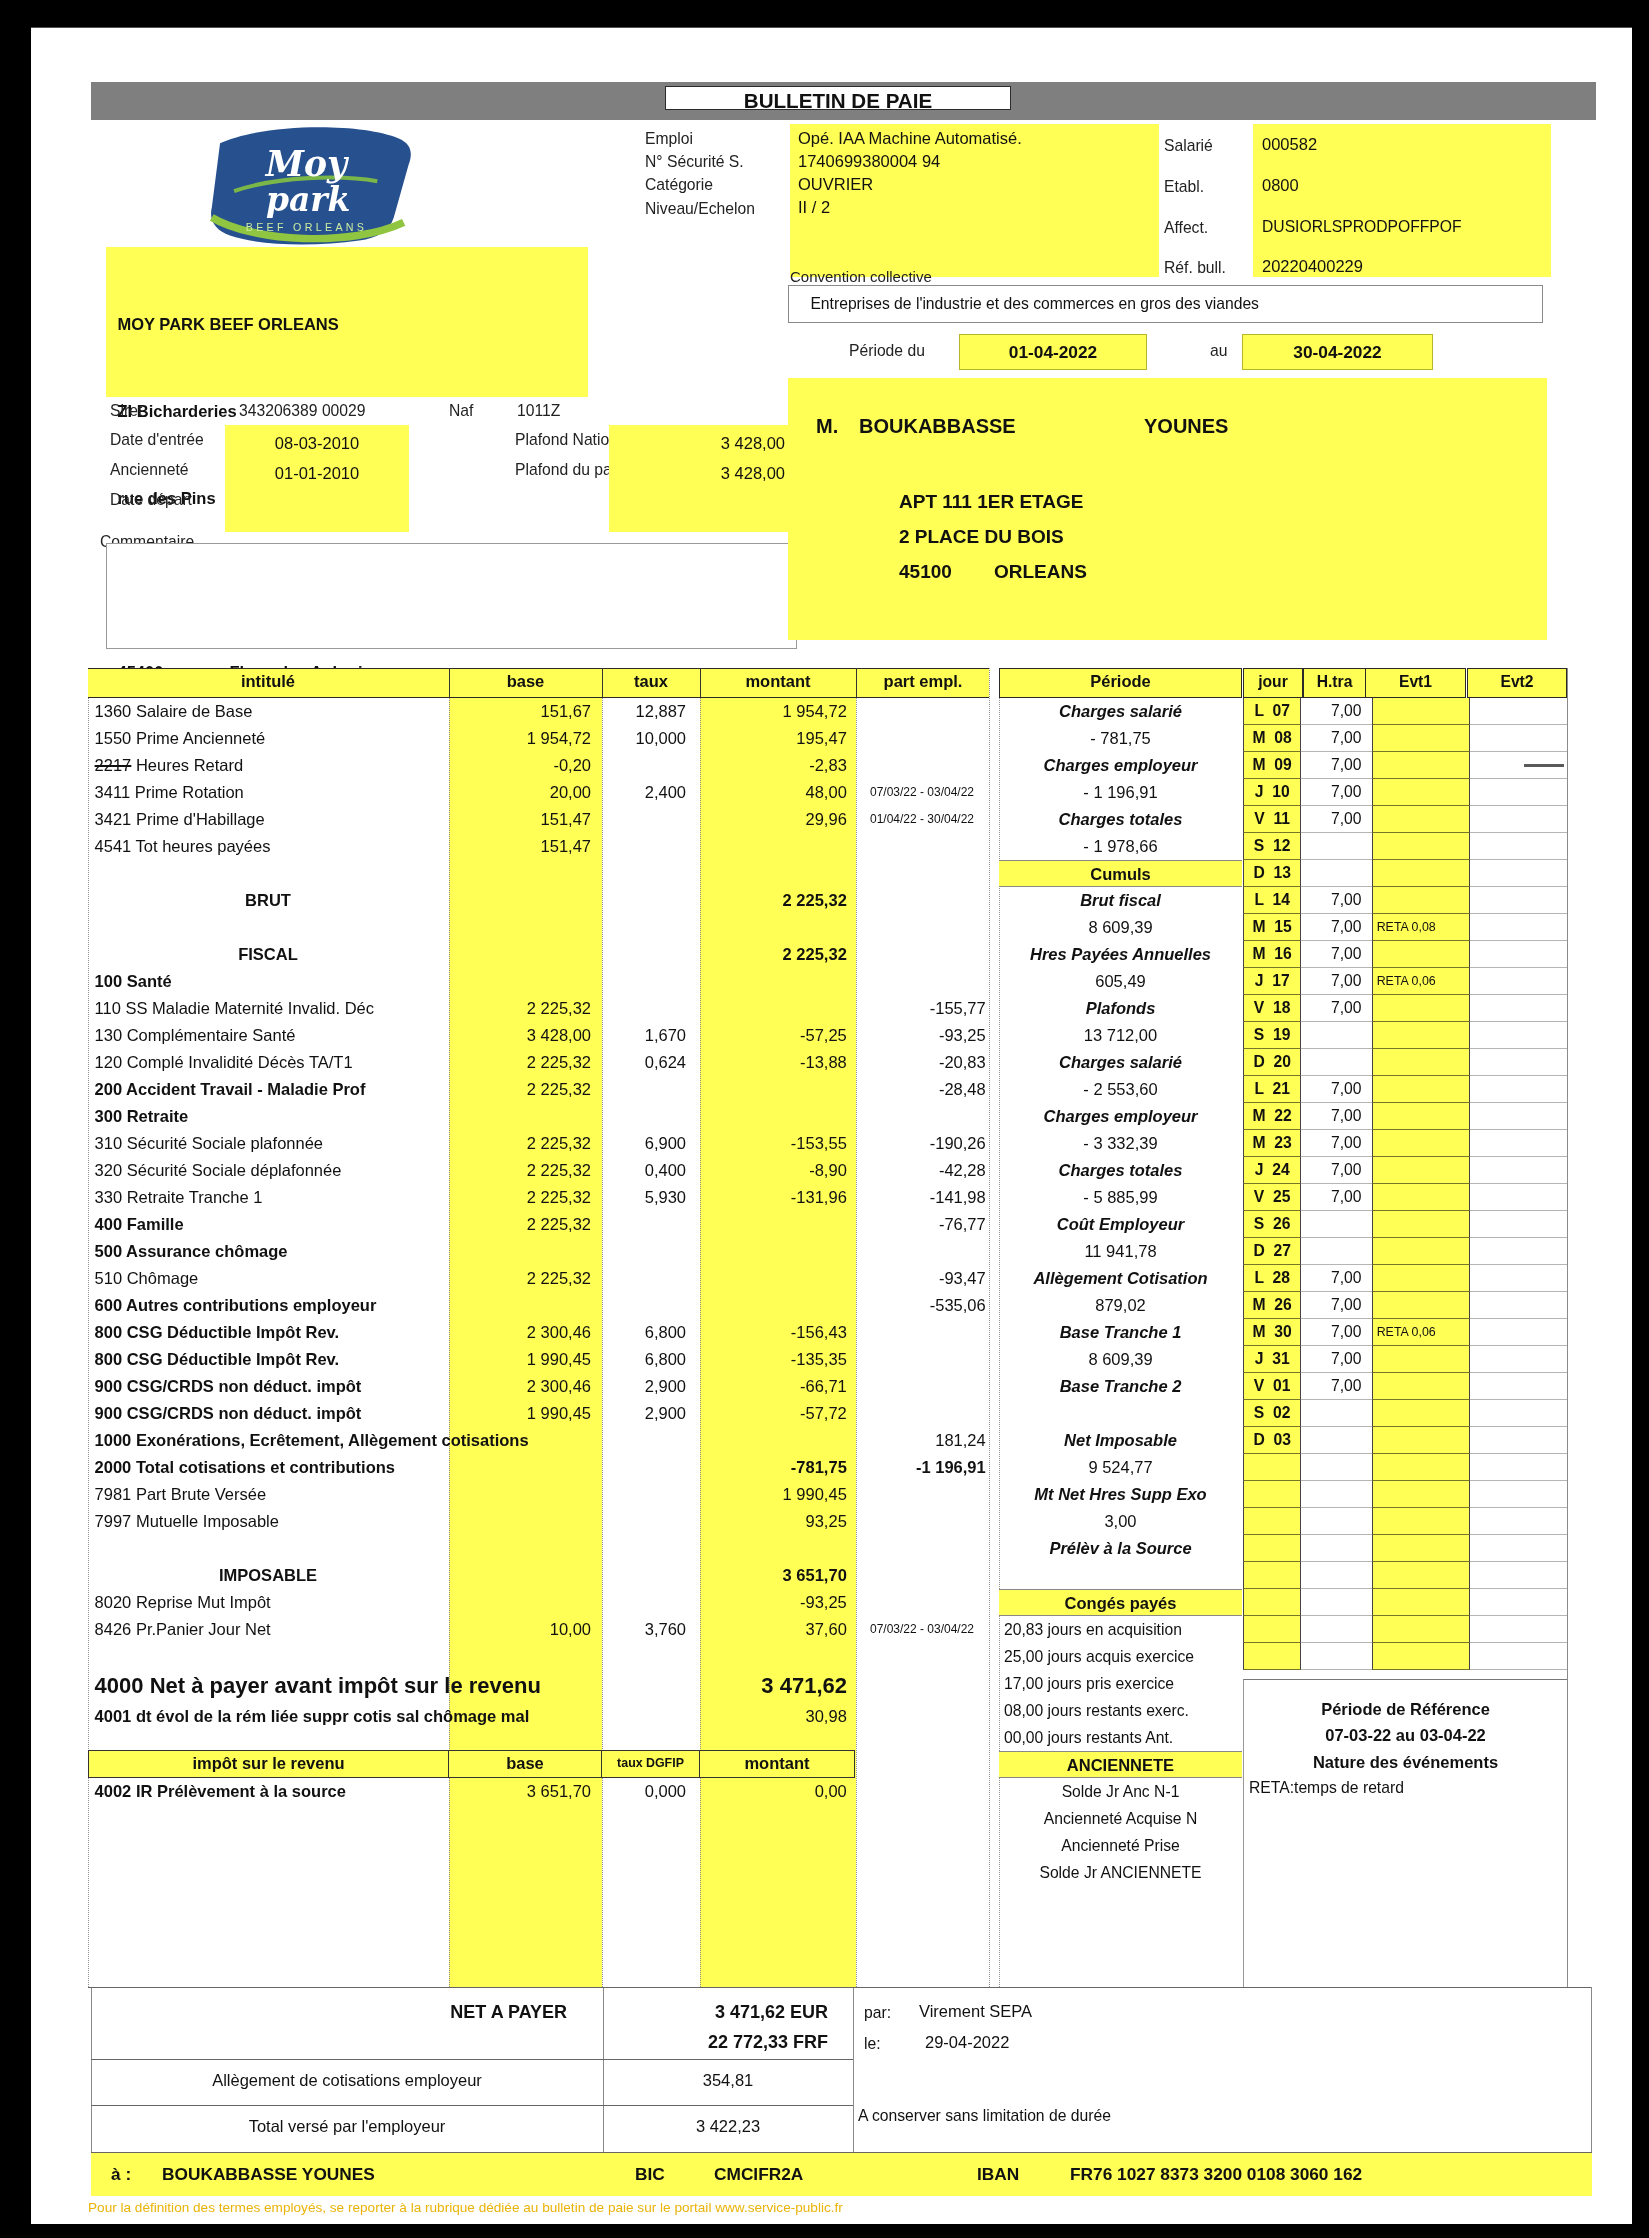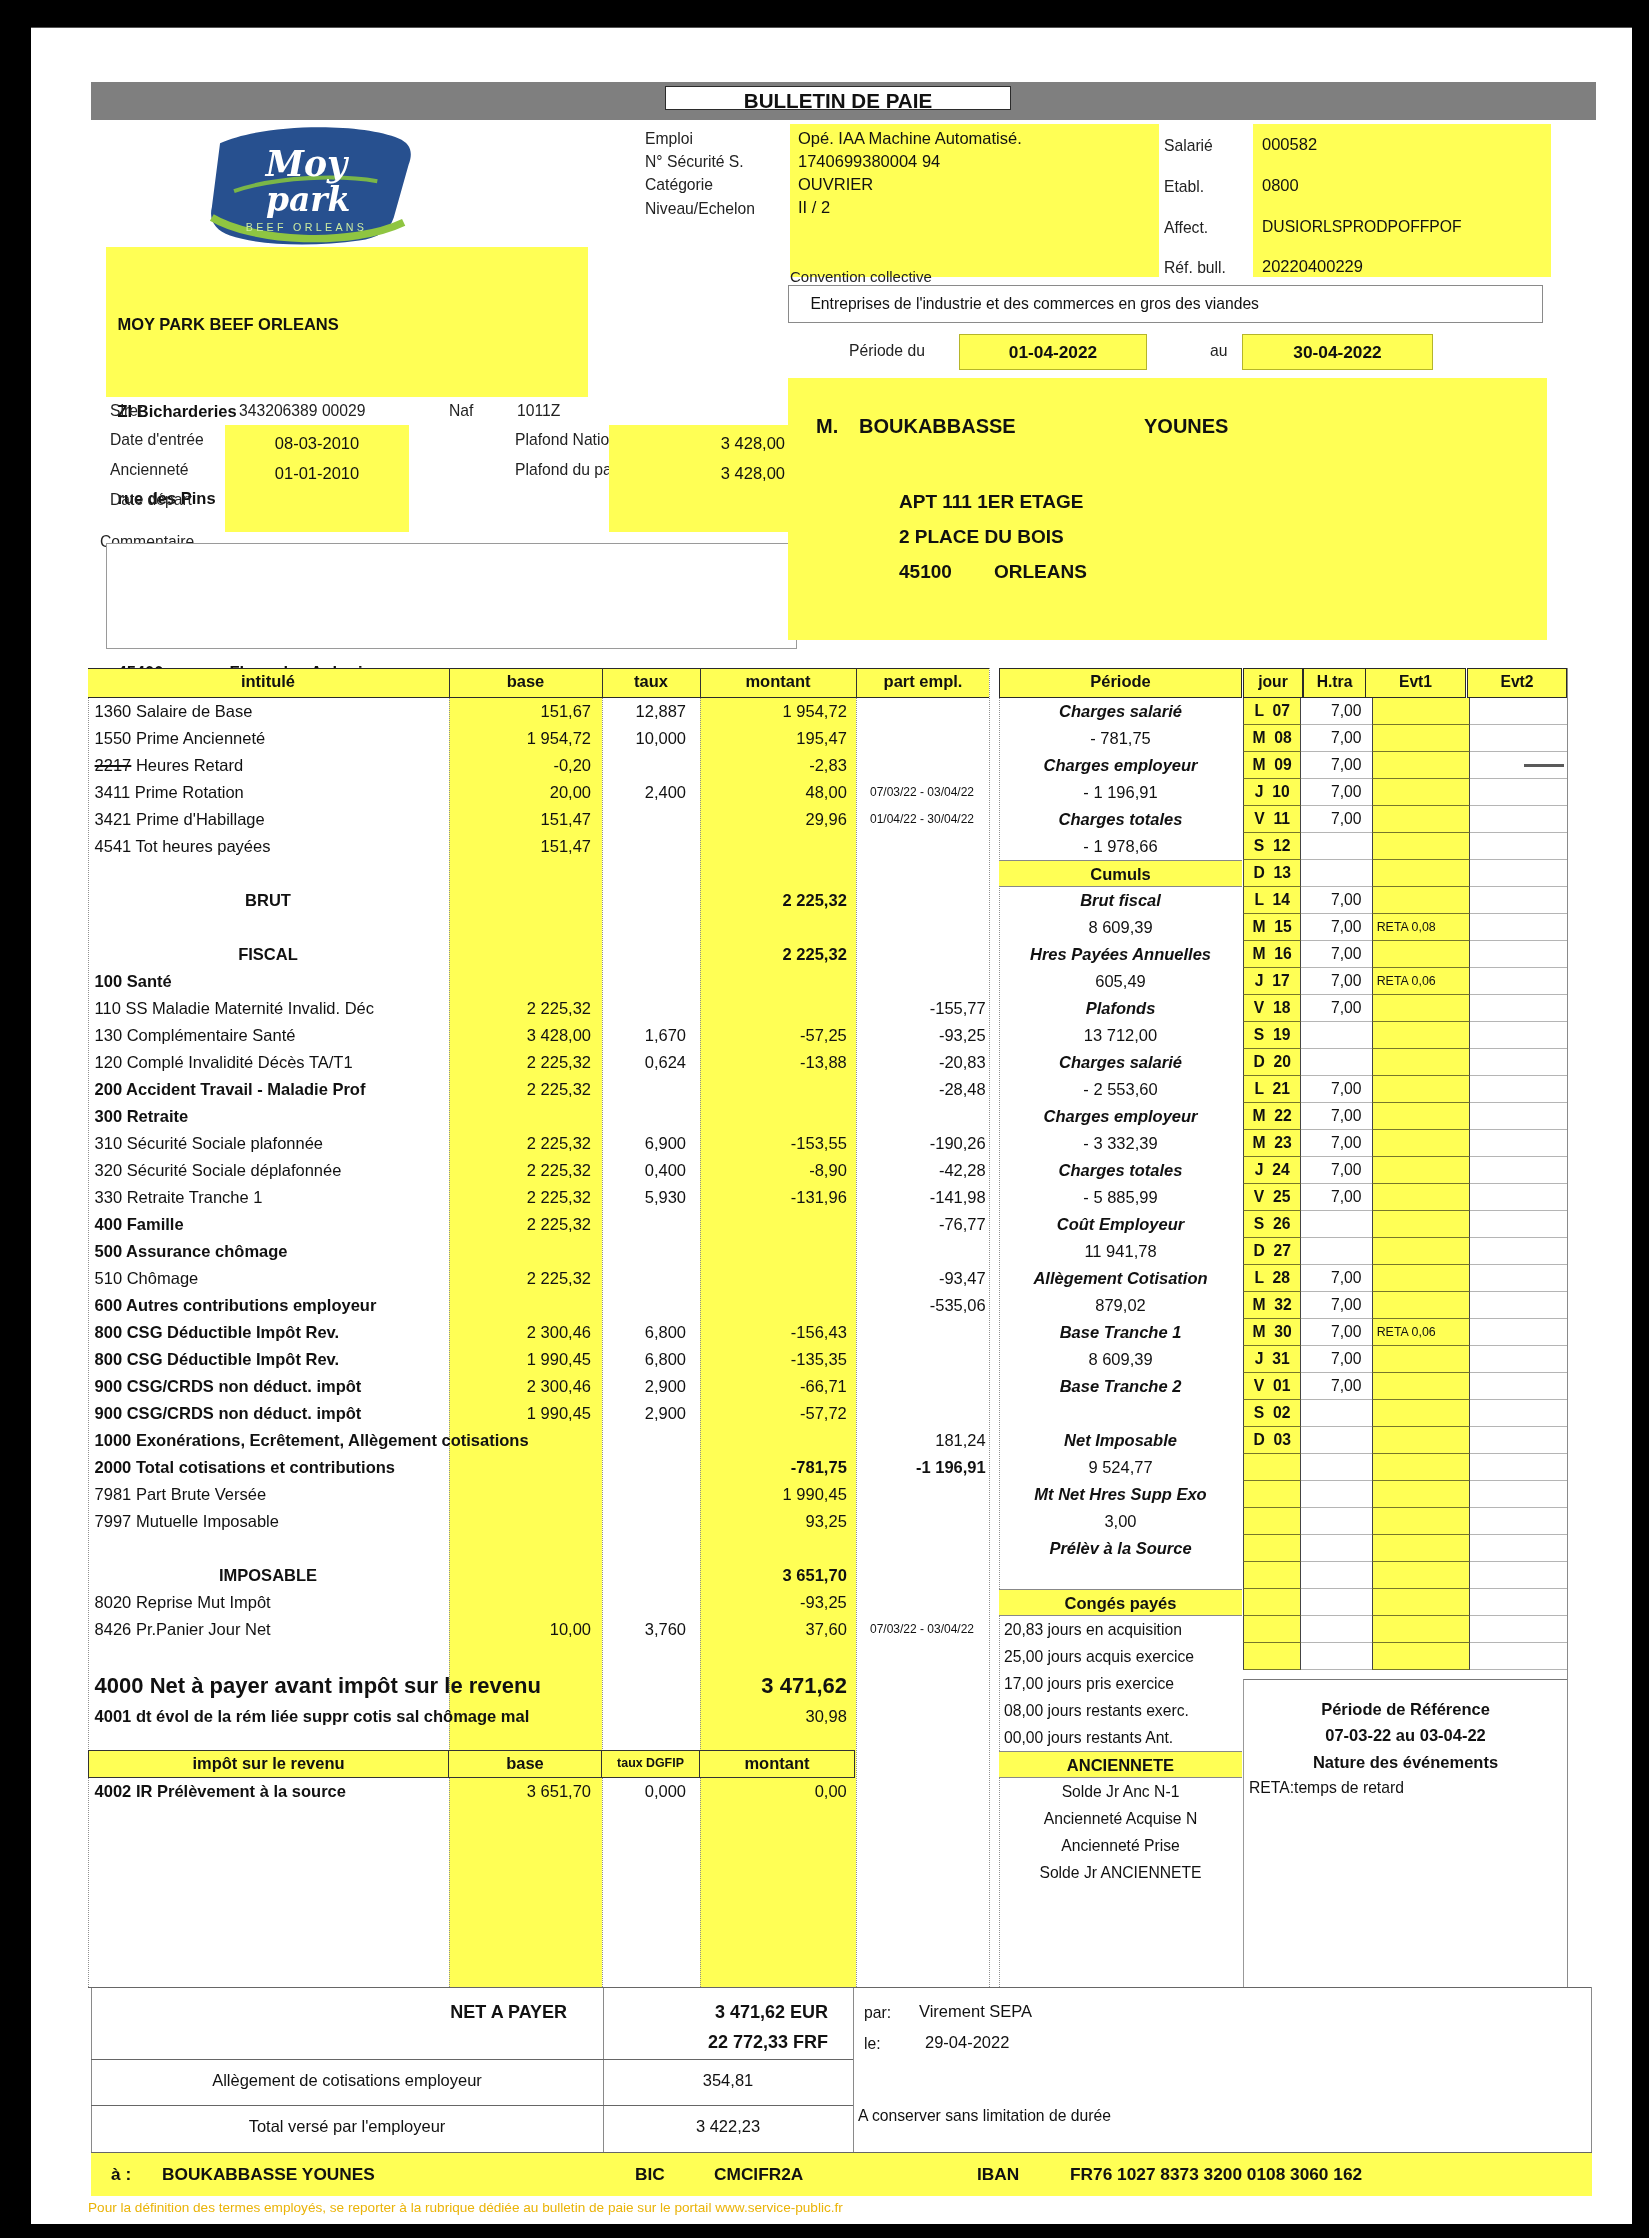--- a/index.html
+++ b/index.html
@@ -673,21 +673,21 @@
         <div class="ce1"></div>
         <div class="ce2"></div>
       </div>
       <div class="crow">
         <div class="cd">L  28</div>
         <div class="chh">7,00</div>
         <div class="ce1"></div>
         <div class="ce2"></div>
       </div>
       <div class="crow">
-        <div class="cd">M  32</div>
+        <div class="cd">M  26</div>
         <div class="chh">7,00</div>
         <div class="ce1"></div>
         <div class="ce2"></div>
       </div>
       <div class="crow">
         <div class="cd">M  30</div>
         <div class="chh">7,00</div>
         <div class="ce1">RETA 0,06</div>
         <div class="ce2"></div>
       </div>

